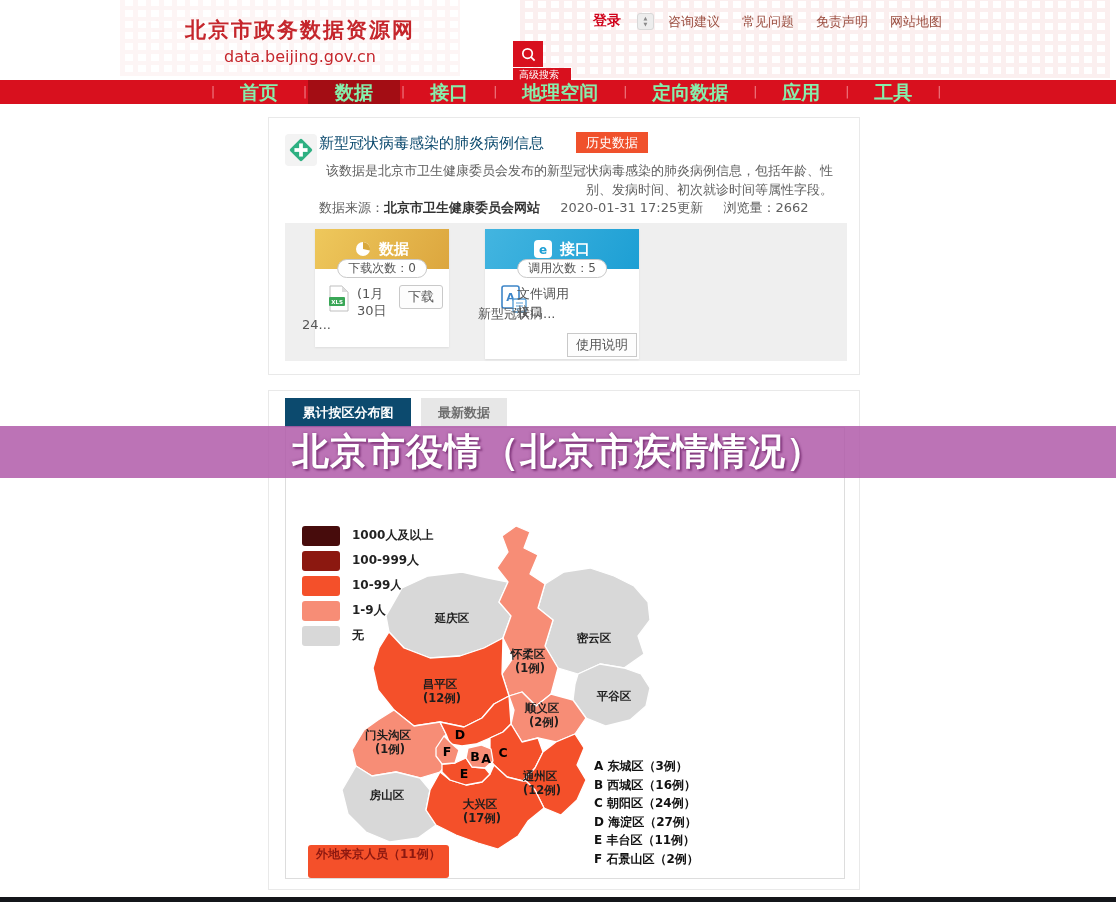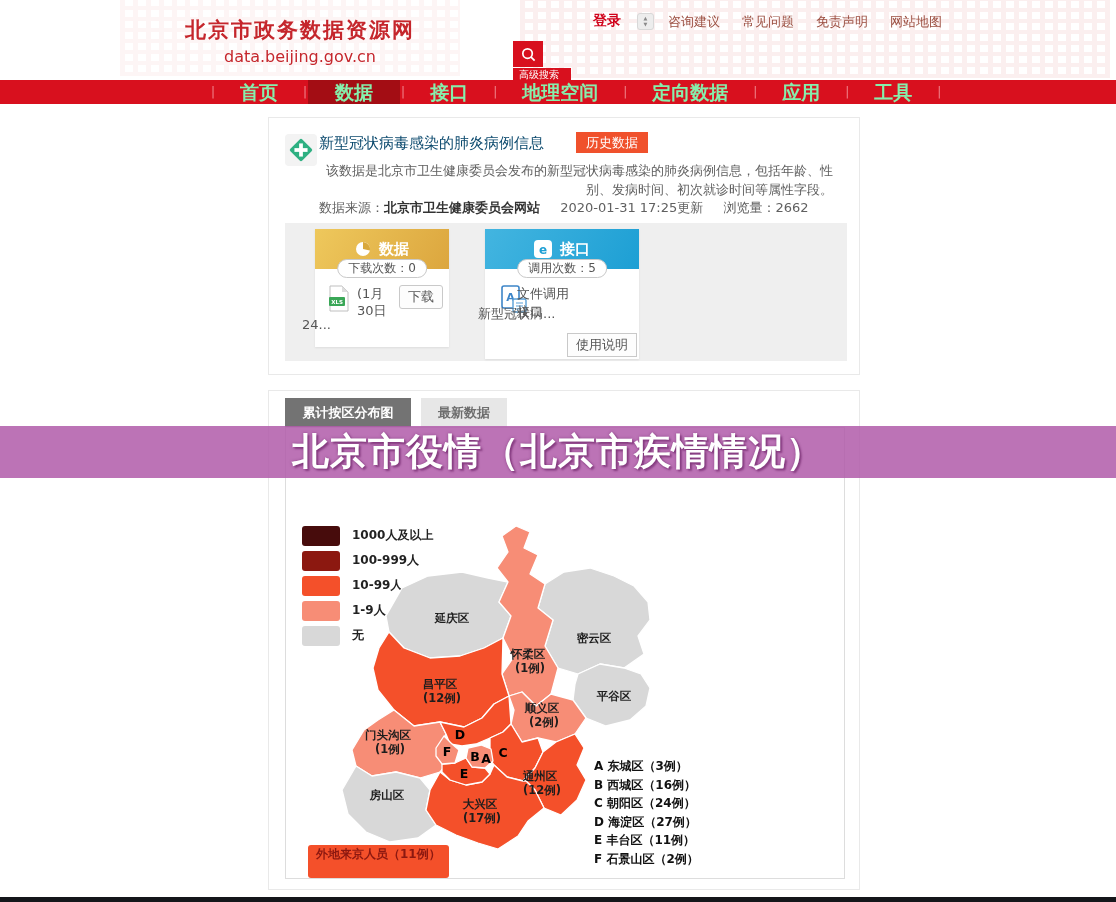--- a/index.html
+++ b/index.html
@@ -217,21 +217,21 @@
         <div>文件调用</div>
         <div>接口</div>
       </div>
       <div class="overflow-txt" style="left:-7px; top:76px;">新型冠状病...</div>
       <button class="usage-btn">使用说明</button>
     </div>
   </div>
 </div>
 
 <div class="card card2">
-  <div class="tab active" style="background-color: #737373;">累计按区分布图</div>
+  <div class="tab active" style="background-color: #0c4a6e;">累计按区分布图</div>
   <div class="tab inactive">最新数据</div>
 
   <div class="tab-content">
 
     <div class="map-legend">
       <div class="leg-row">
         <span class="leg-swatch" style="background-color: rgb(71, 12, 12);"></span>
         <span class="leg-label">1000人及以上</span>
       </div>
       <div class="leg-row">

